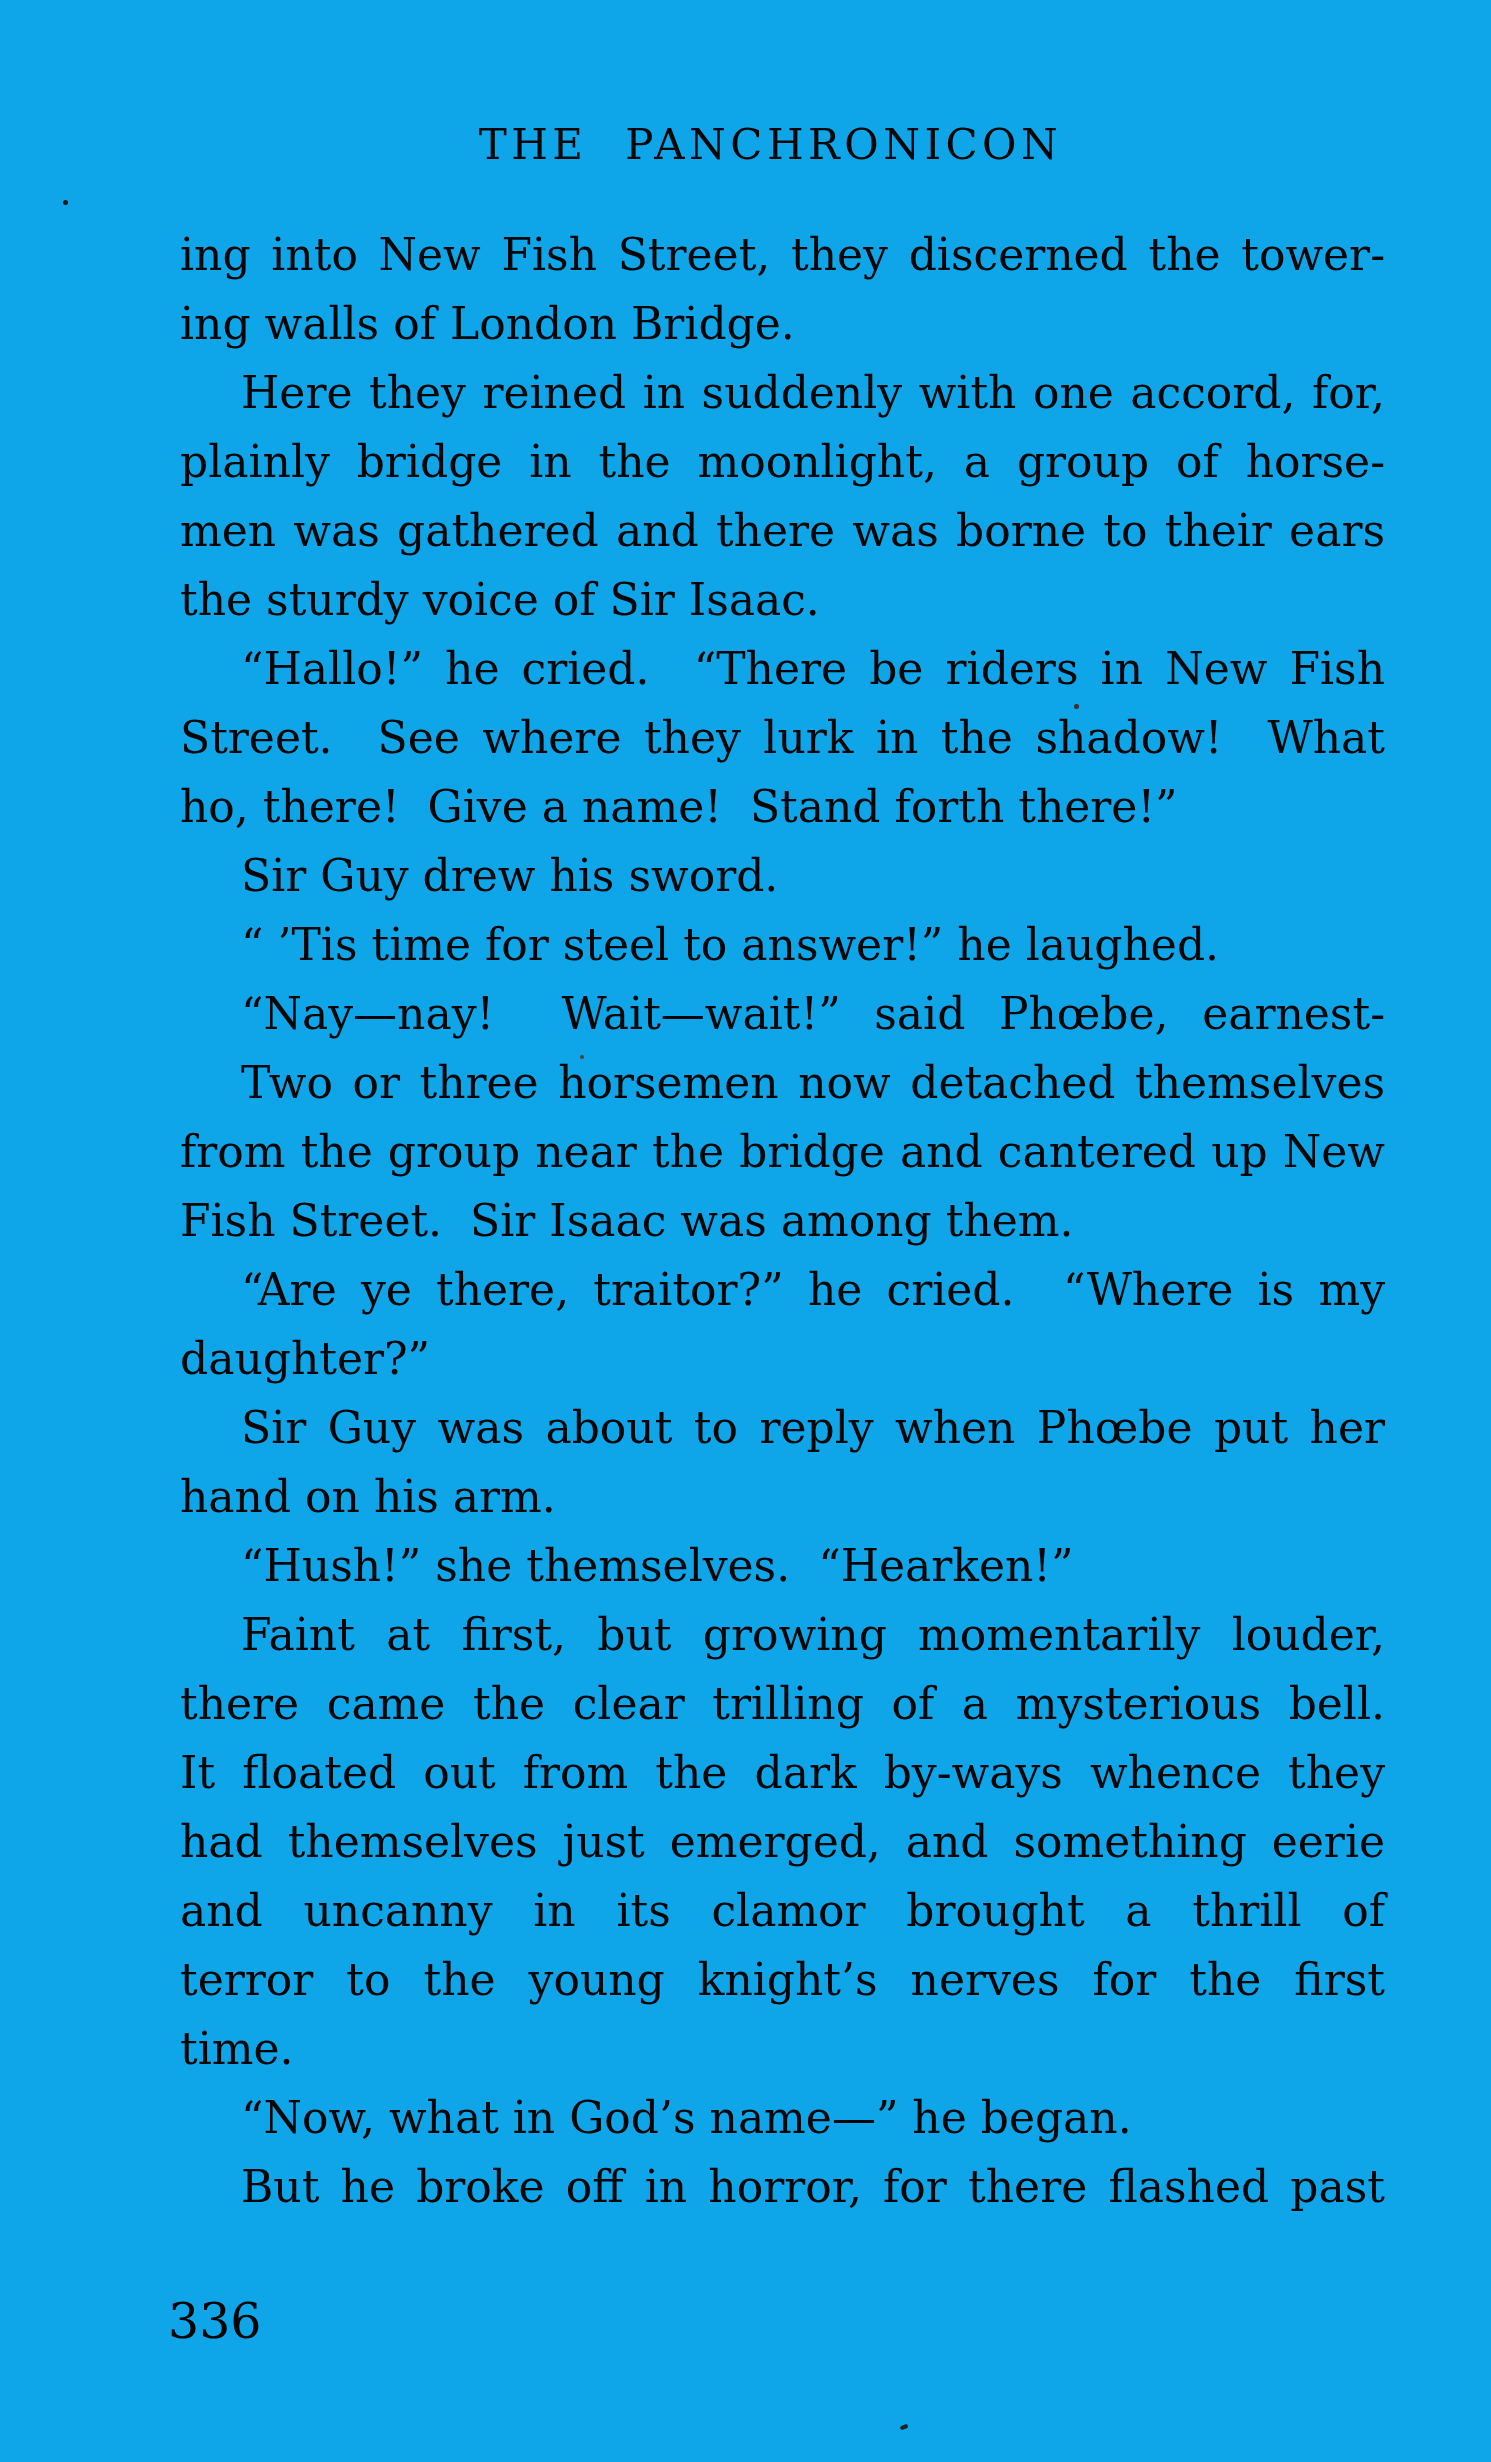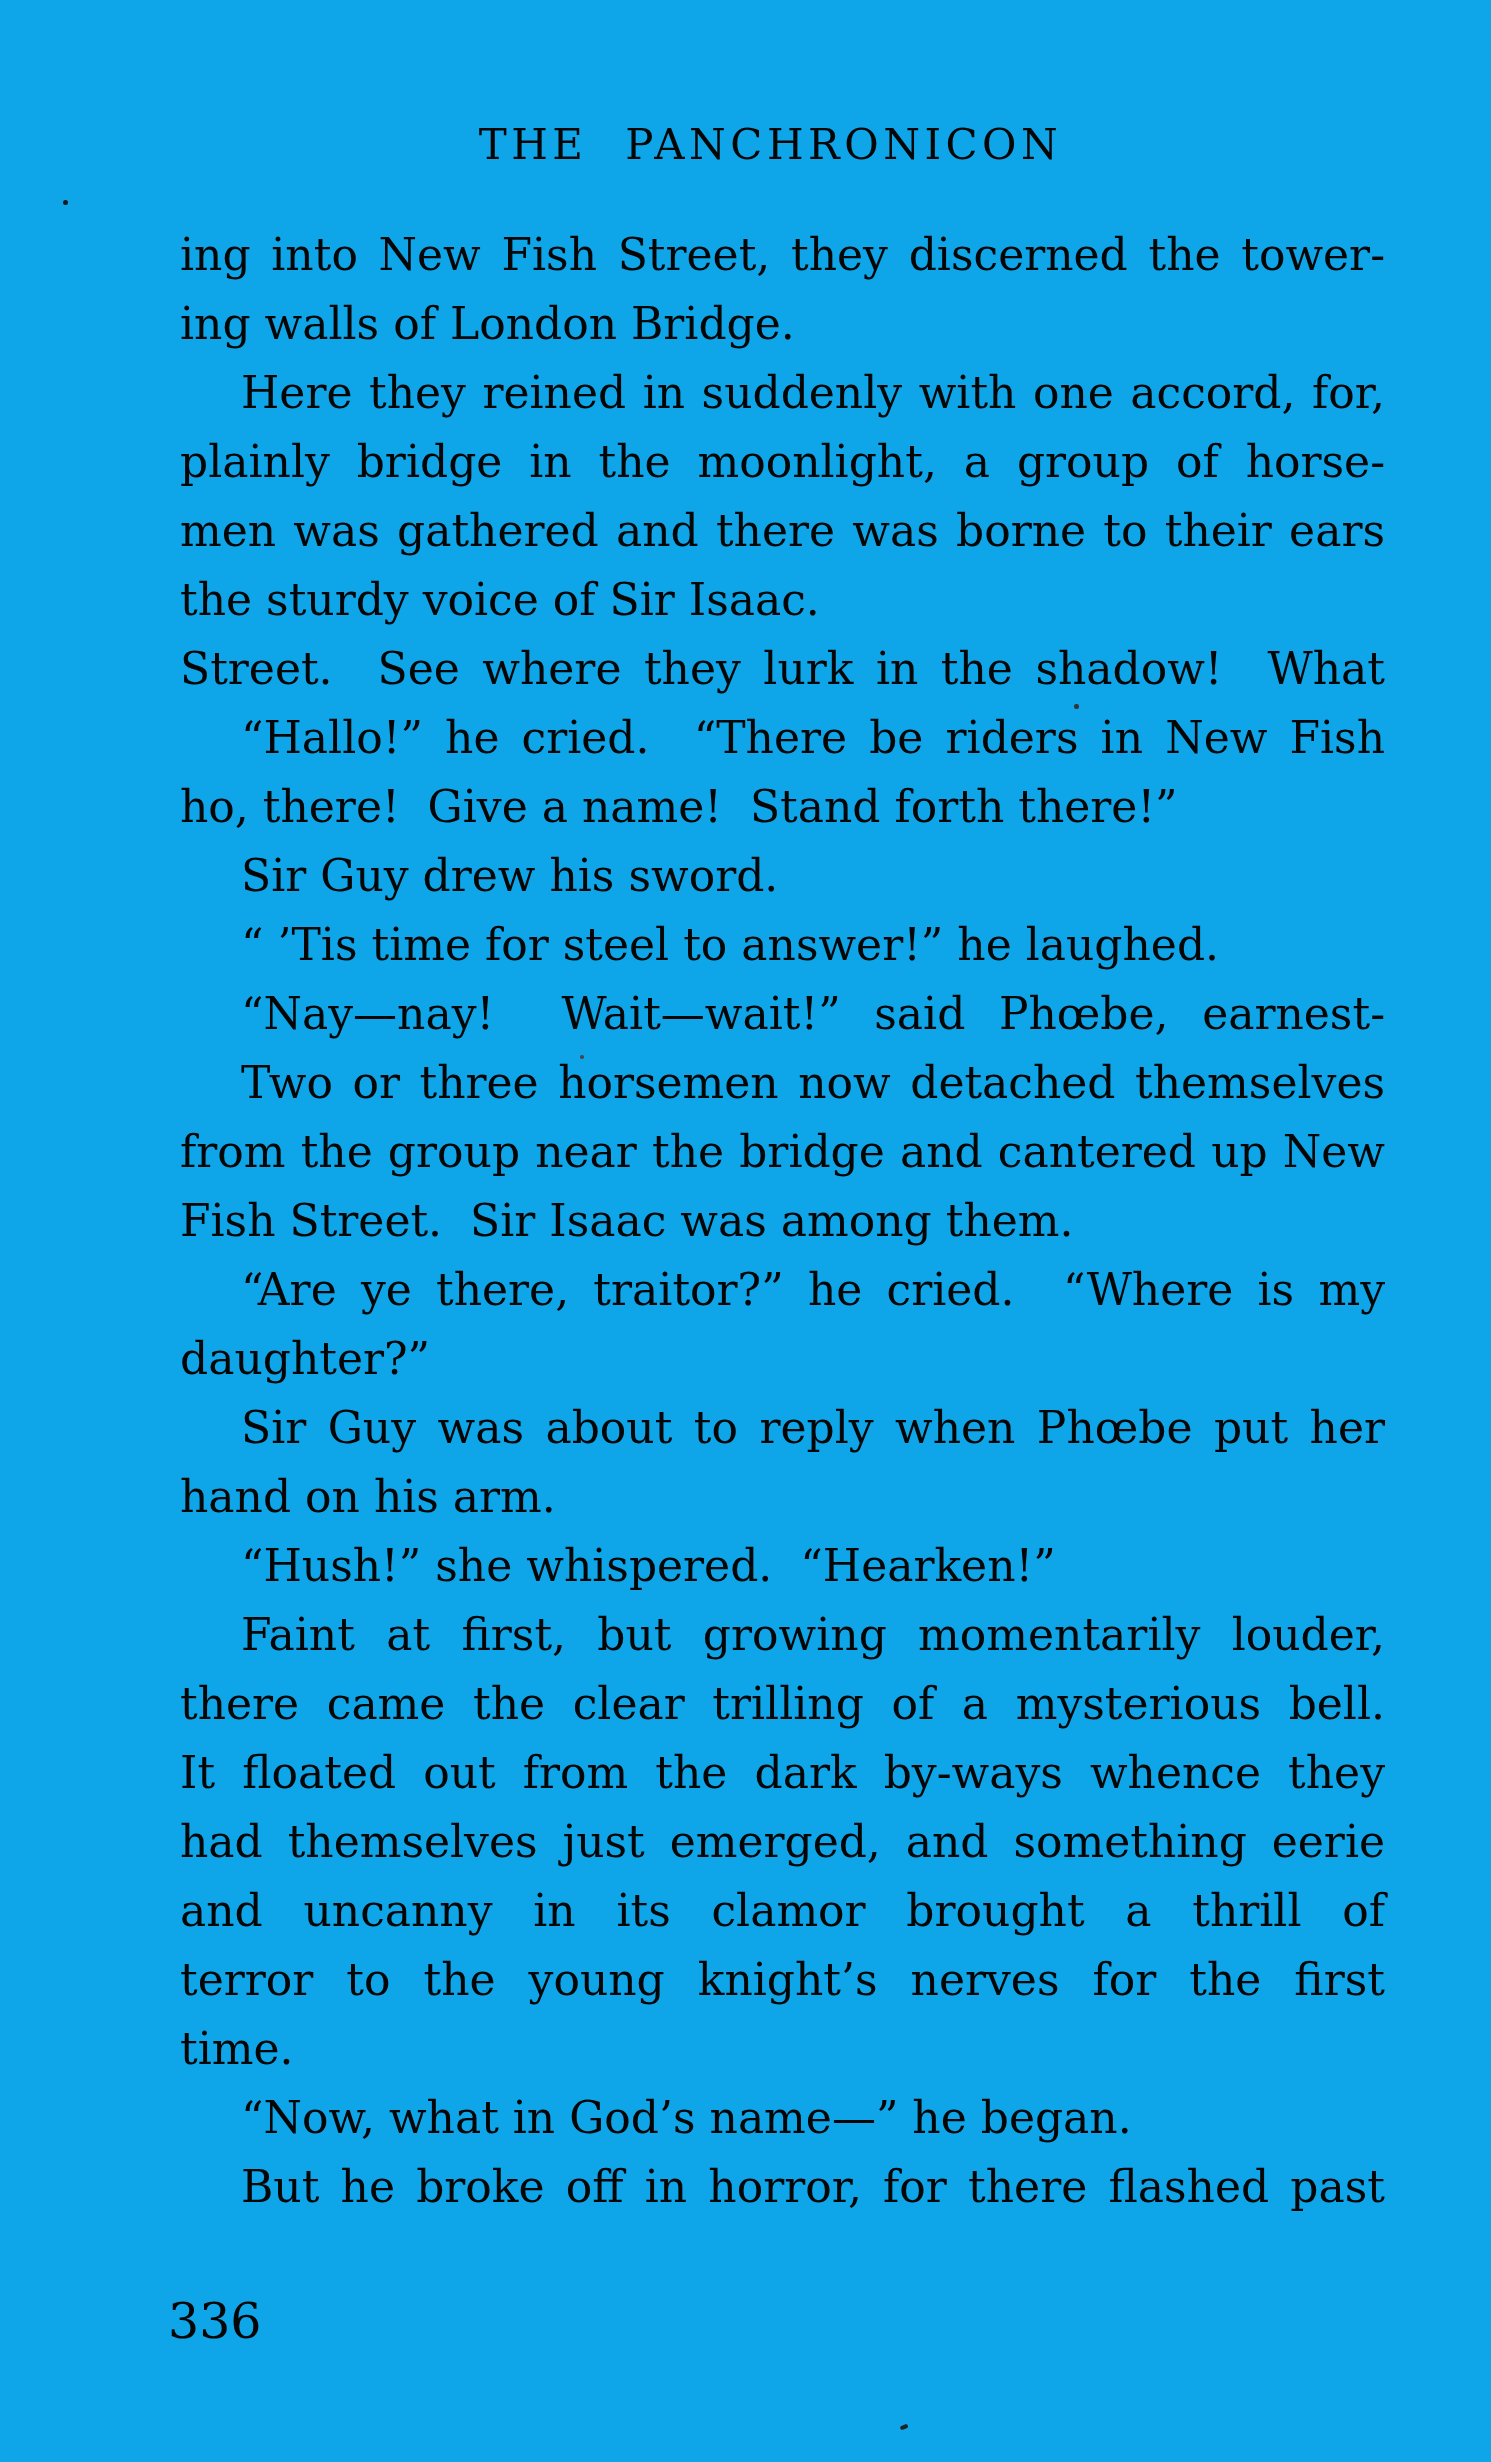--- a/index.html
+++ b/index.html
@@ -75,34 +75,34 @@
   <div class="running-head">THE PANCHRONICON</div>
 
   <div class="body-text">
 
   <div class="line">ing into New Fish Street, they discerned the tower-</div>
       <div class="line para-end">ing walls of London Bridge.</div>
       <div class="line indent">Here they reined in suddenly with one accord, for,</div>
       <div class="line">plainly bridge in the moonlight, a group of horse-</div>
       <div class="line">men was gathered and there was borne to their ears</div>
       <div class="line para-end">the sturdy voice of Sir Isaac.</div>
+      <div class="line indent">“Hallo!” he cried.  “There be riders in New Fish</div>
       <div class="line">Street.  See where they lurk in the shadow!  What</div>
-      <div class="line indent">“Hallo!” he cried.  “There be riders in New Fish</div>
       <div class="line para-end">ho, there!  Give a name!  Stand forth there!”</div>
       <div class="line indent para-end">Sir Guy drew his sword.</div>
       <div class="line indent para-end">“ ’Tis time for steel to answer!” he laughed.</div>
       <div class="line indent">“Nay—nay!  Wait—wait!” said Phœbe, earnest-</div>
       <div class="line indent">Two or three horsemen now detached themselves</div>
       <div class="line">from the group near the bridge and cantered up New</div>
       <div class="line para-end">Fish Street.  Sir Isaac was among them.</div>
       <div class="line indent">“Are ye there, traitor?” he cried.  “Where is my</div>
       <div class="line para-end">daughter?”</div>
       <div class="line indent">Sir Guy was about to reply when Phœbe put her</div>
       <div class="line para-end">hand on his arm.</div>
-      <div class="line indent para-end">“Hush!” she whispered.  “Hearken!”</div>
+      <div class="line indent para-end">“Hush!” she themselves.  “Hearken!”</div>
       <div class="line indent">Faint at first, but growing momentarily louder,</div>
       <div class="line">there came the clear trilling of a mysterious bell.</div>
       <div class="line">It floated out from the dark by-ways whence they</div>
       <div class="line">had themselves just emerged, and something eerie</div>
       <div class="line">and uncanny in its clamor brought a thrill of</div>
       <div class="line">terror to the young knight’s nerves for the first</div>
       <div class="line para-end">time.</div>
       <div class="line indent para-end">“Now, what in God’s name—” he began.</div>
       <div class="line indent">But he broke off in horror, for there flashed past</div>
     </div>

